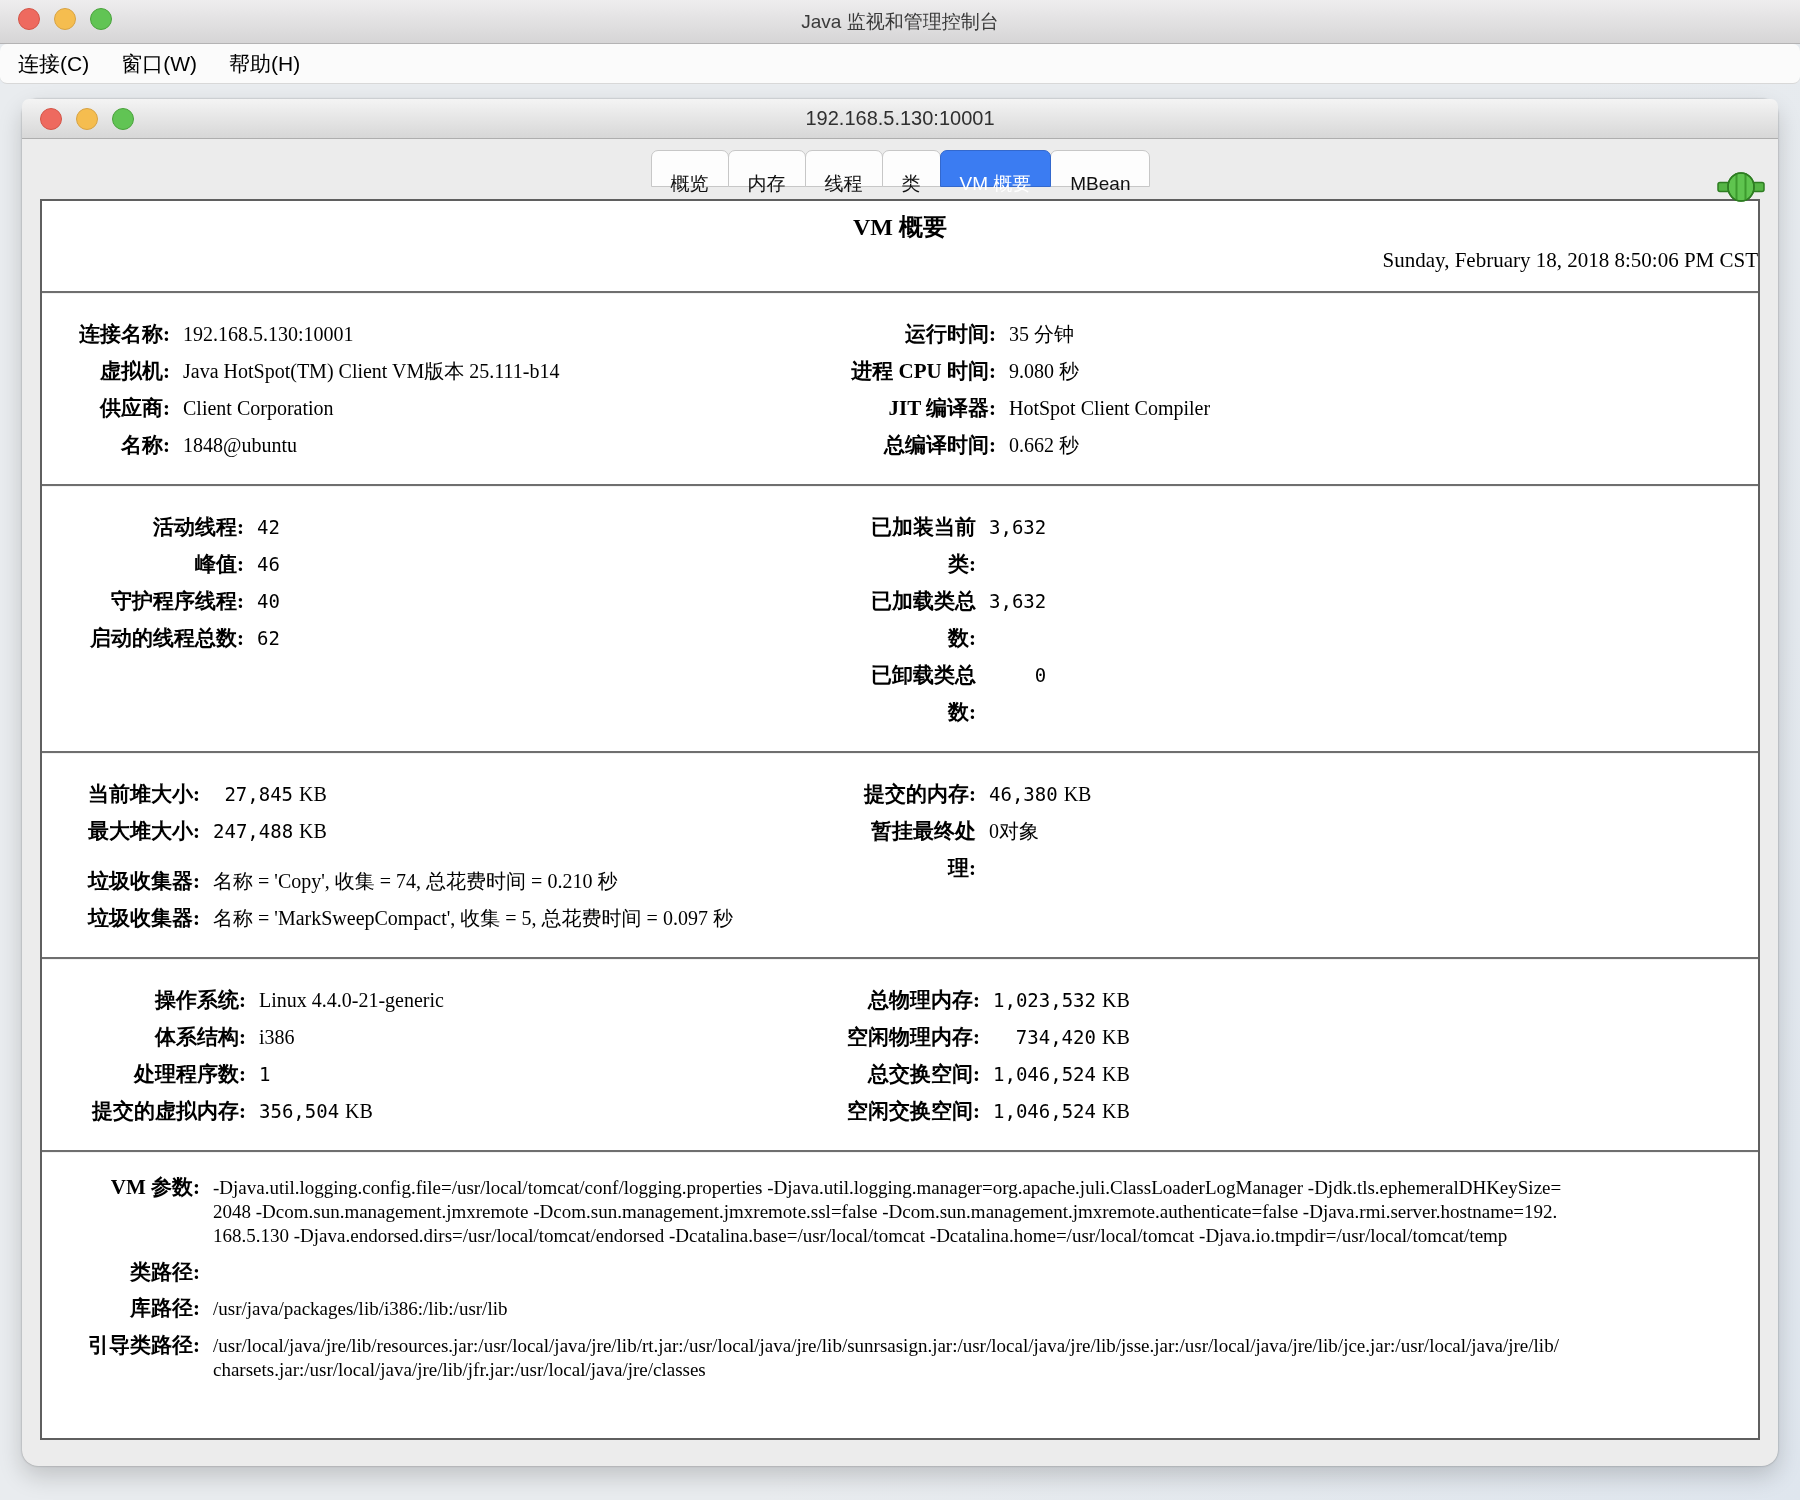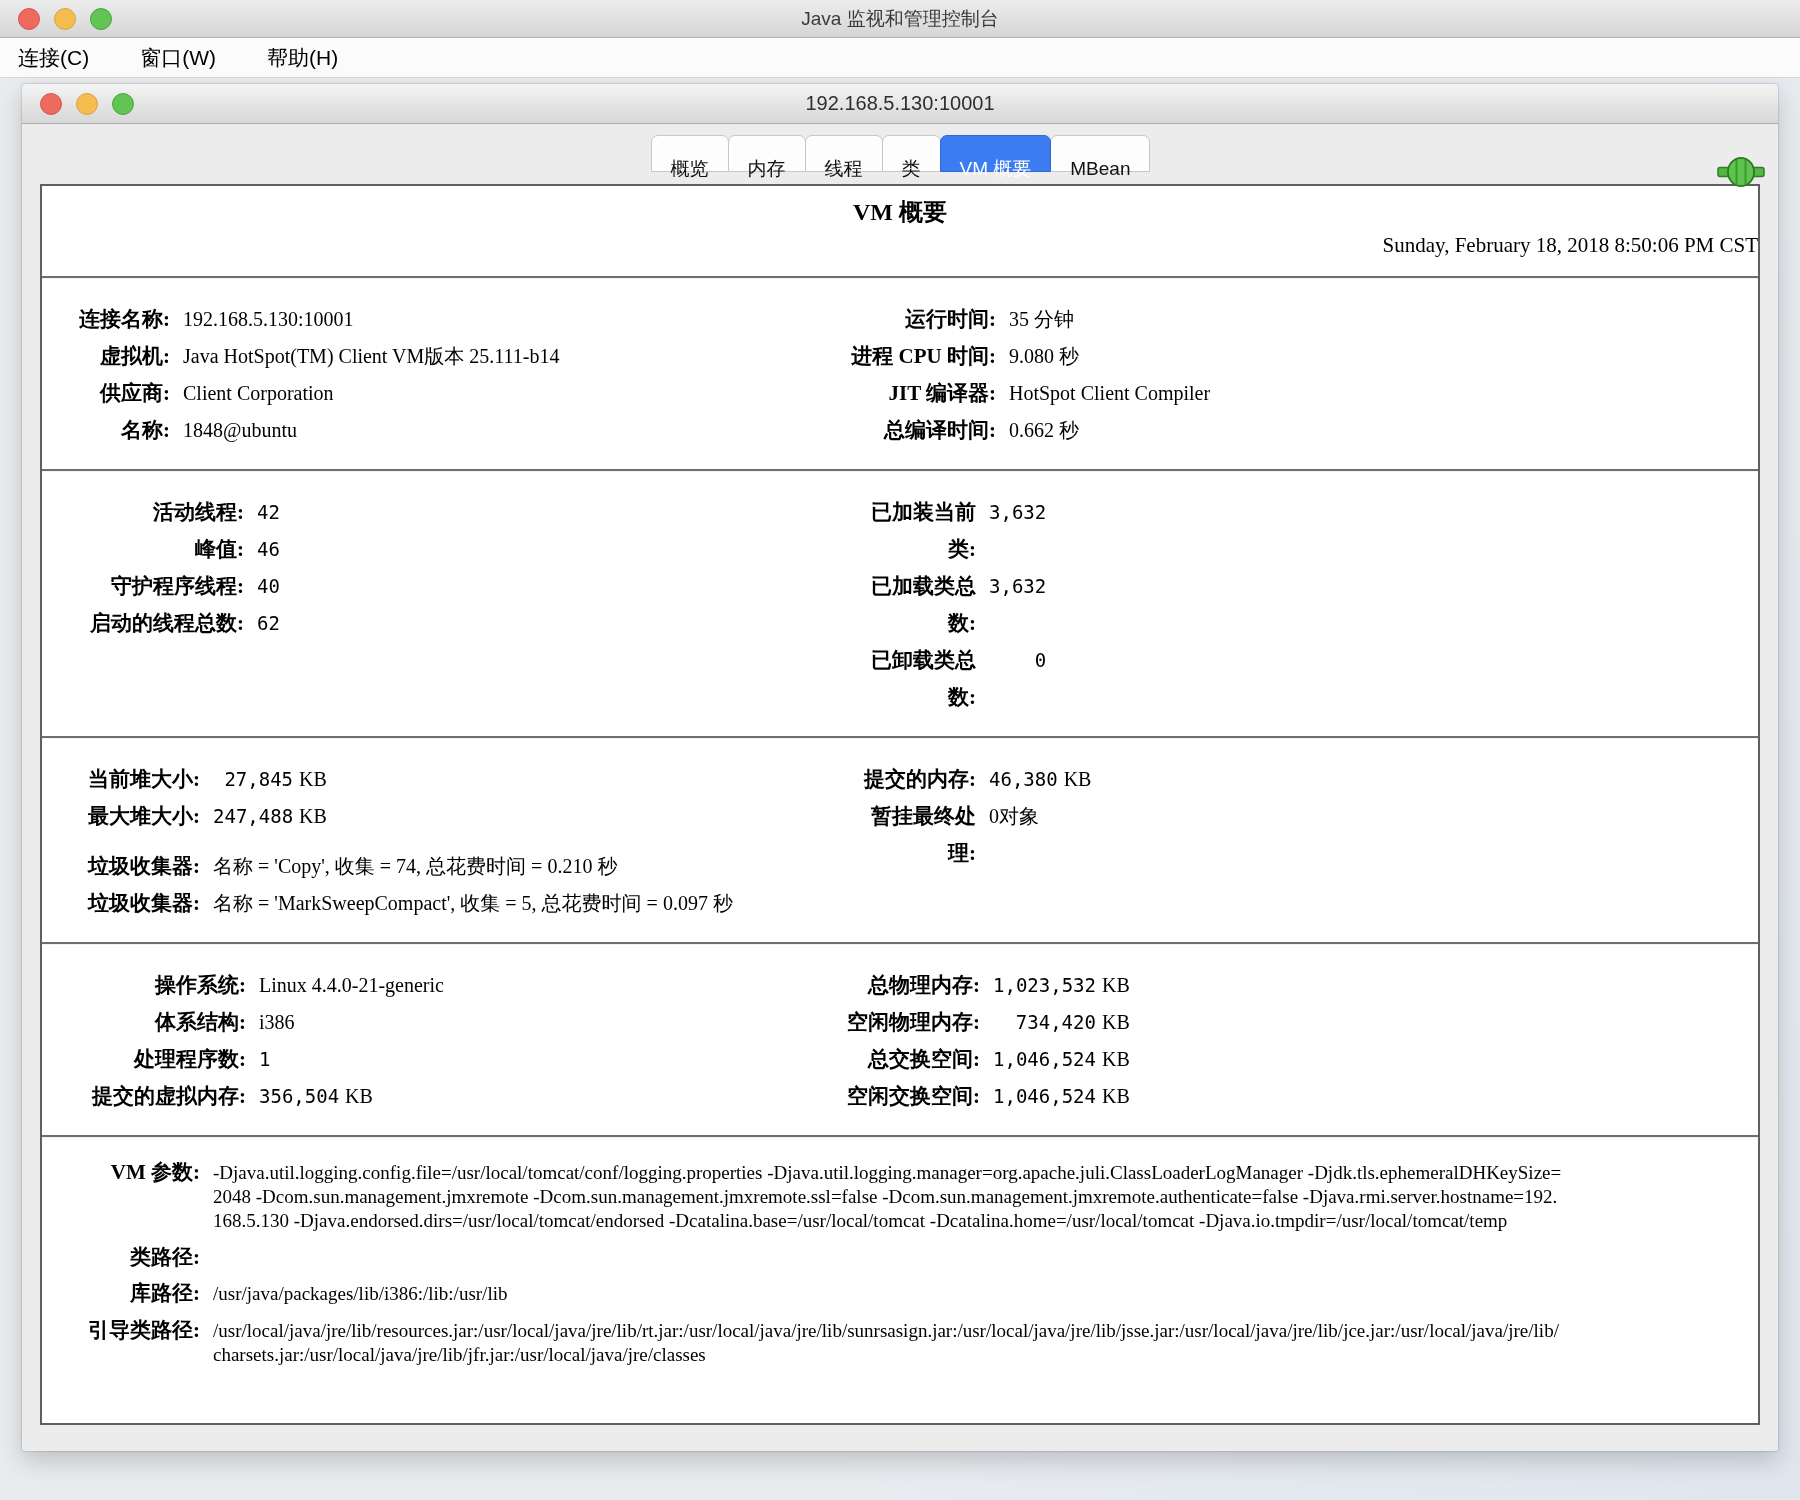--- a/index.html
+++ b/index.html
@@ -1,40 +1,40 @@
 <!DOCTYPE html>
 <html><head>
 <meta charset="utf-8">
 <style>
   * { margin:0; padding:0; box-sizing:border-box; }
   html,body { width:1800px; height:1500px; overflow:hidden; background:#e7ebef;
               font-family:"Liberation Sans", sans-serif; }
 
   
-  .app-titlebar { height:38px; background:linear-gradient(#eeedee,#d6d5d6);
+  .app-titlebar { height:44px; background:linear-gradient(#eeedee,#d6d5d6);
     border-bottom:1px solid #b4b3b4; position:relative;
     display:flex; align-items:center; justify-content:center; }
   .app-title { font-size:19px; color:#3a3a3a; }
   .lights { position:absolute; left:18px; top:8px; display:flex; gap:14px; }
   .light { width:22px; height:22px; border-radius:50%; }
   .light.red    { background:#ee6a5f; border:1px solid #d45548; }
   .light.yellow { background:#f5bd4f; border:1px solid #d8a343; }
   .light.green  { background:#61c454; border:1px solid #4aa33c; }
 
   .menubar { height:40px; background:#fbfbfb; border-bottom:1px solid #d8d8d8;
-    display:flex; align-items:center; padding-left:18px; gap:51px; }
+    display:flex; align-items:center; padding-left:18px; gap:32px;border-radius:7px; }
   .menu-item { font-size:21px; color:#000; }
 
   
   .desktop { position:relative; height:1421px;
     background:linear-gradient(120deg,#e9ecef 60%,#dfe6ee); }
 
   
-  .frame { position:absolute; left:22px; top:6px; width:1756px; height:1367px;
-    border-radius:2px; box-shadow:0 0 2px rgba(0,0,0,.35), 0 10px 24px rgba(0,0,0,.18);
+  .frame { position:absolute; left:22px; top:15px; width:1756px; height:1367px;
+    border-radius:16px; box-shadow:0 0 2px rgba(0,0,0,.35), 0 10px 24px rgba(0,0,0,.18);
     background:#ececec; }
   .frame-titlebar { height:40px; border-radius:7px 7px 0 0;
     background:linear-gradient(#f4f4f4,#d7d7d7); border-bottom:1px solid #aeaeae;
     position:relative; display:flex; align-items:center; justify-content:center; }
   .frame-titlebar .lights { top:9px; }
   .frame-title { font-size:20px; color:#2f2f2f; }
 
   .frame-body { position:relative; height:1326px; }
 
   .tabbar { height:48px; display:flex; align-items:flex-end; justify-content:center; }

